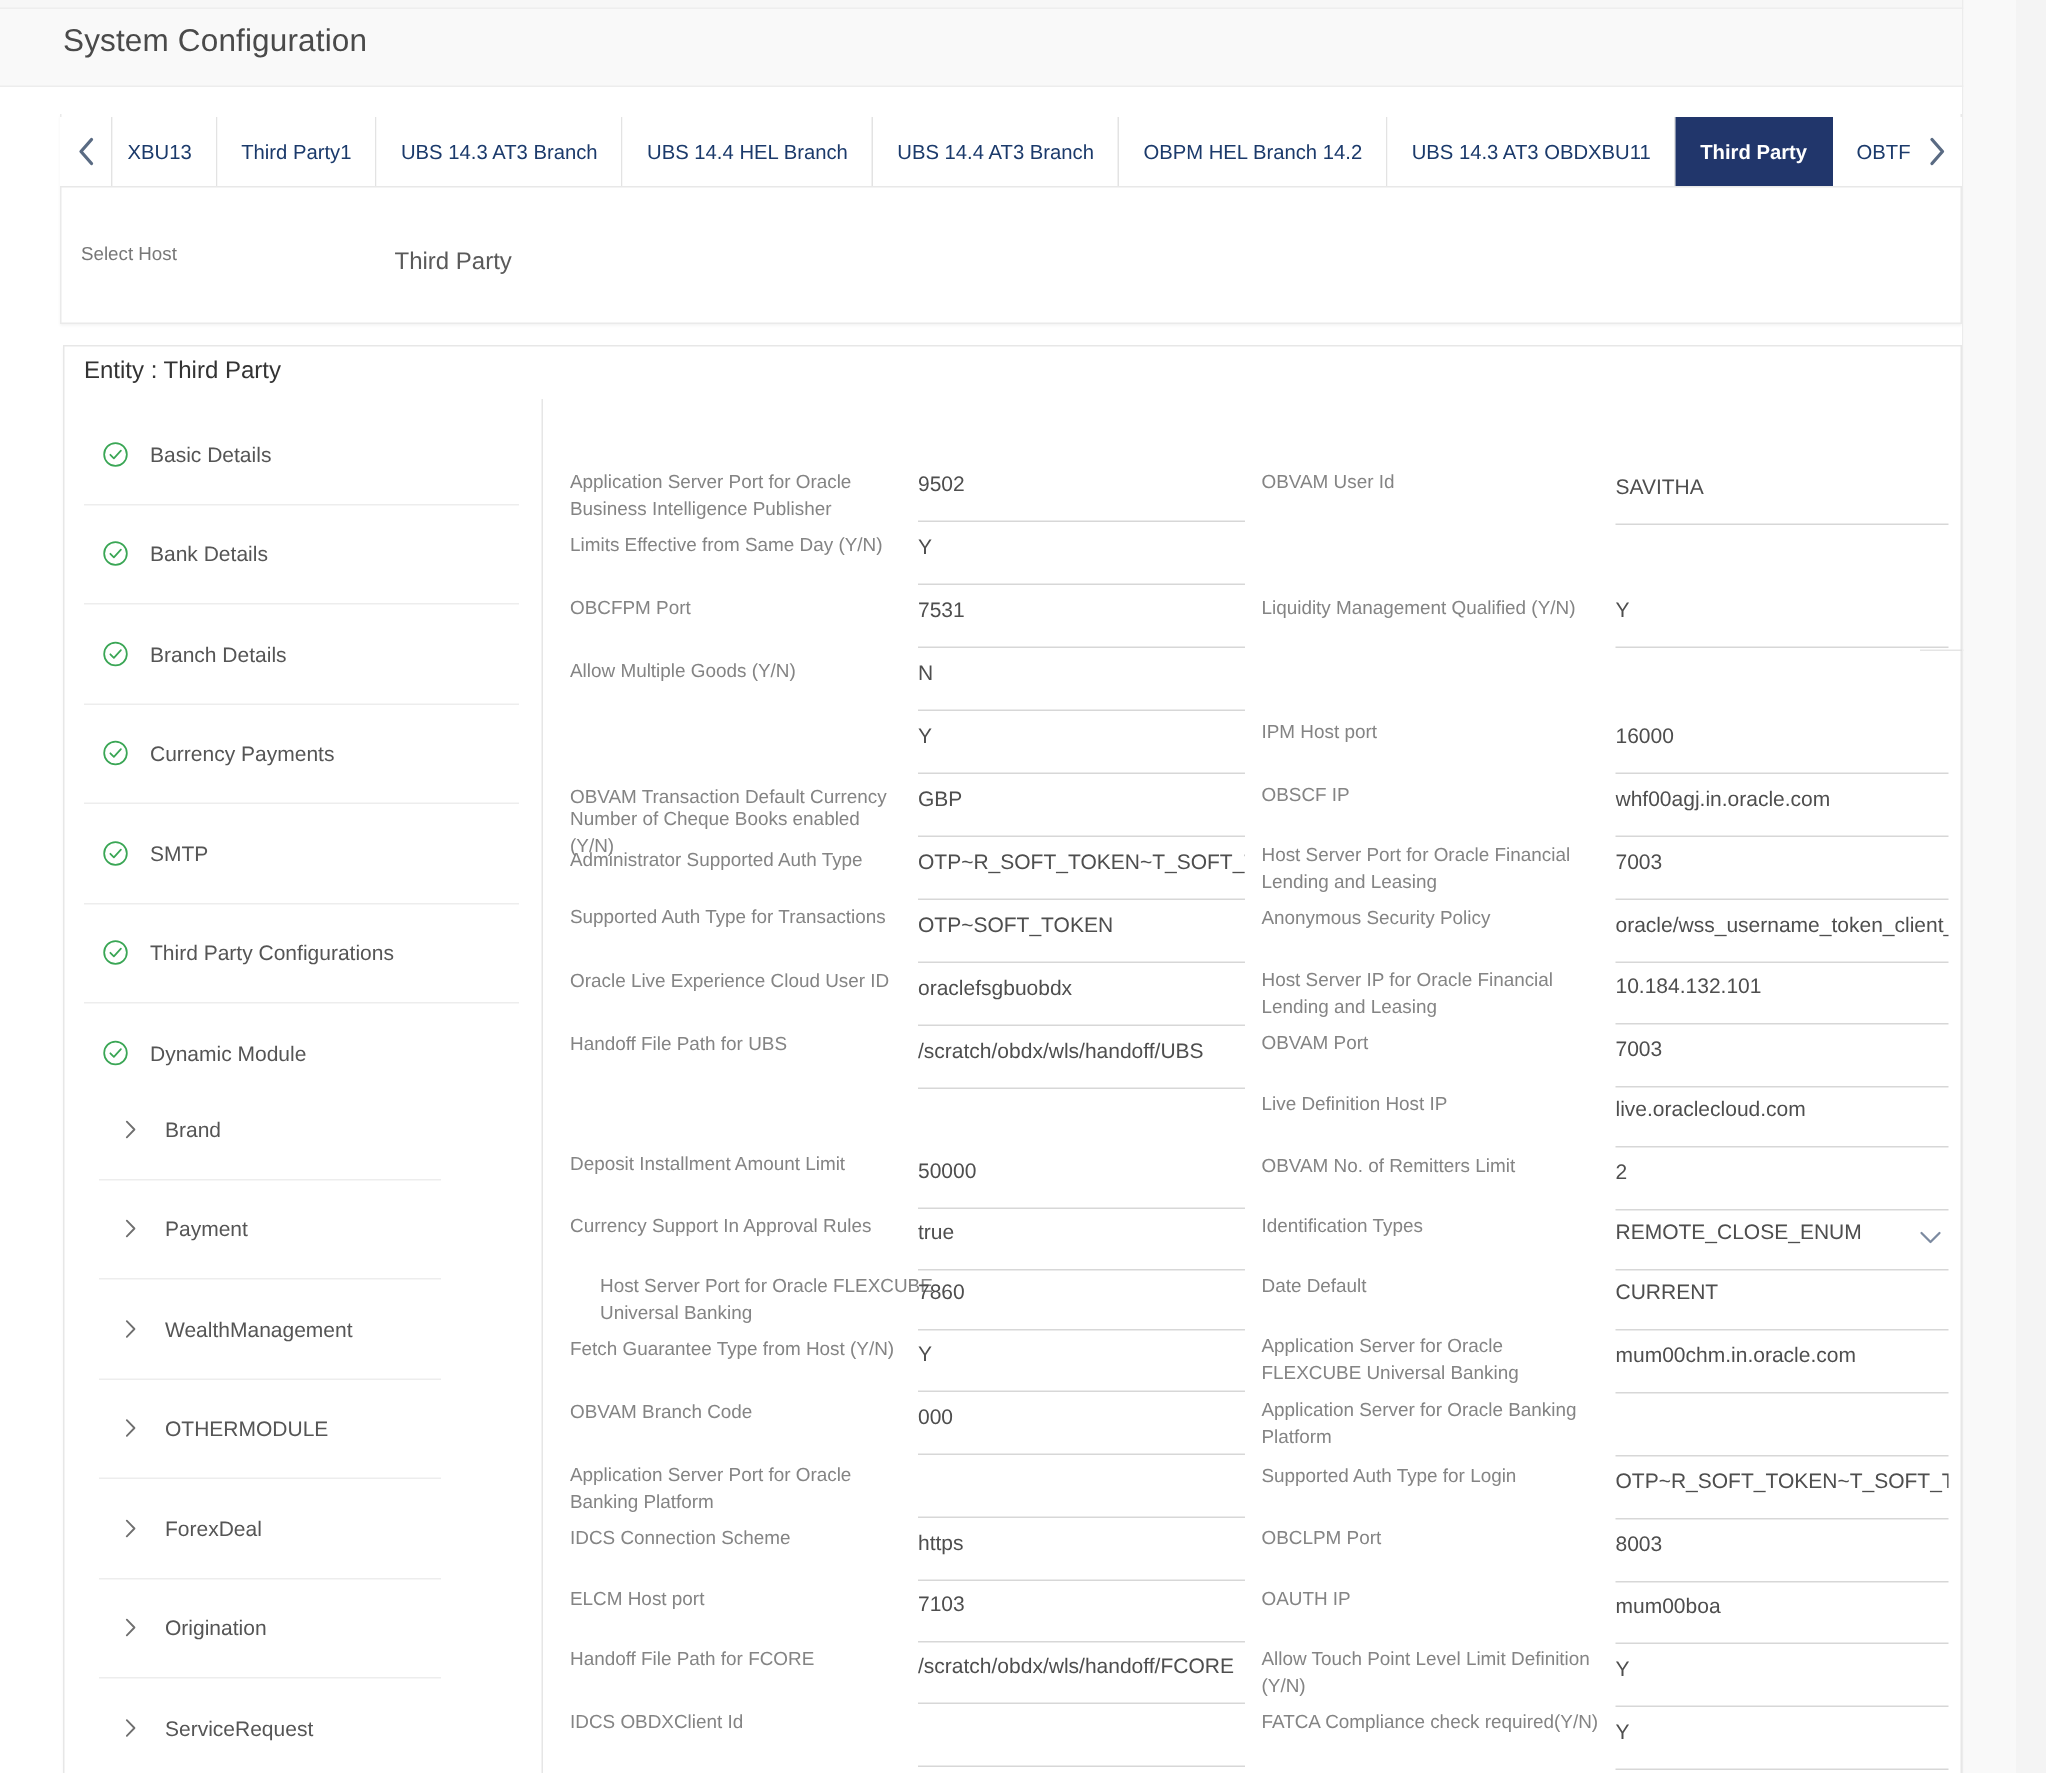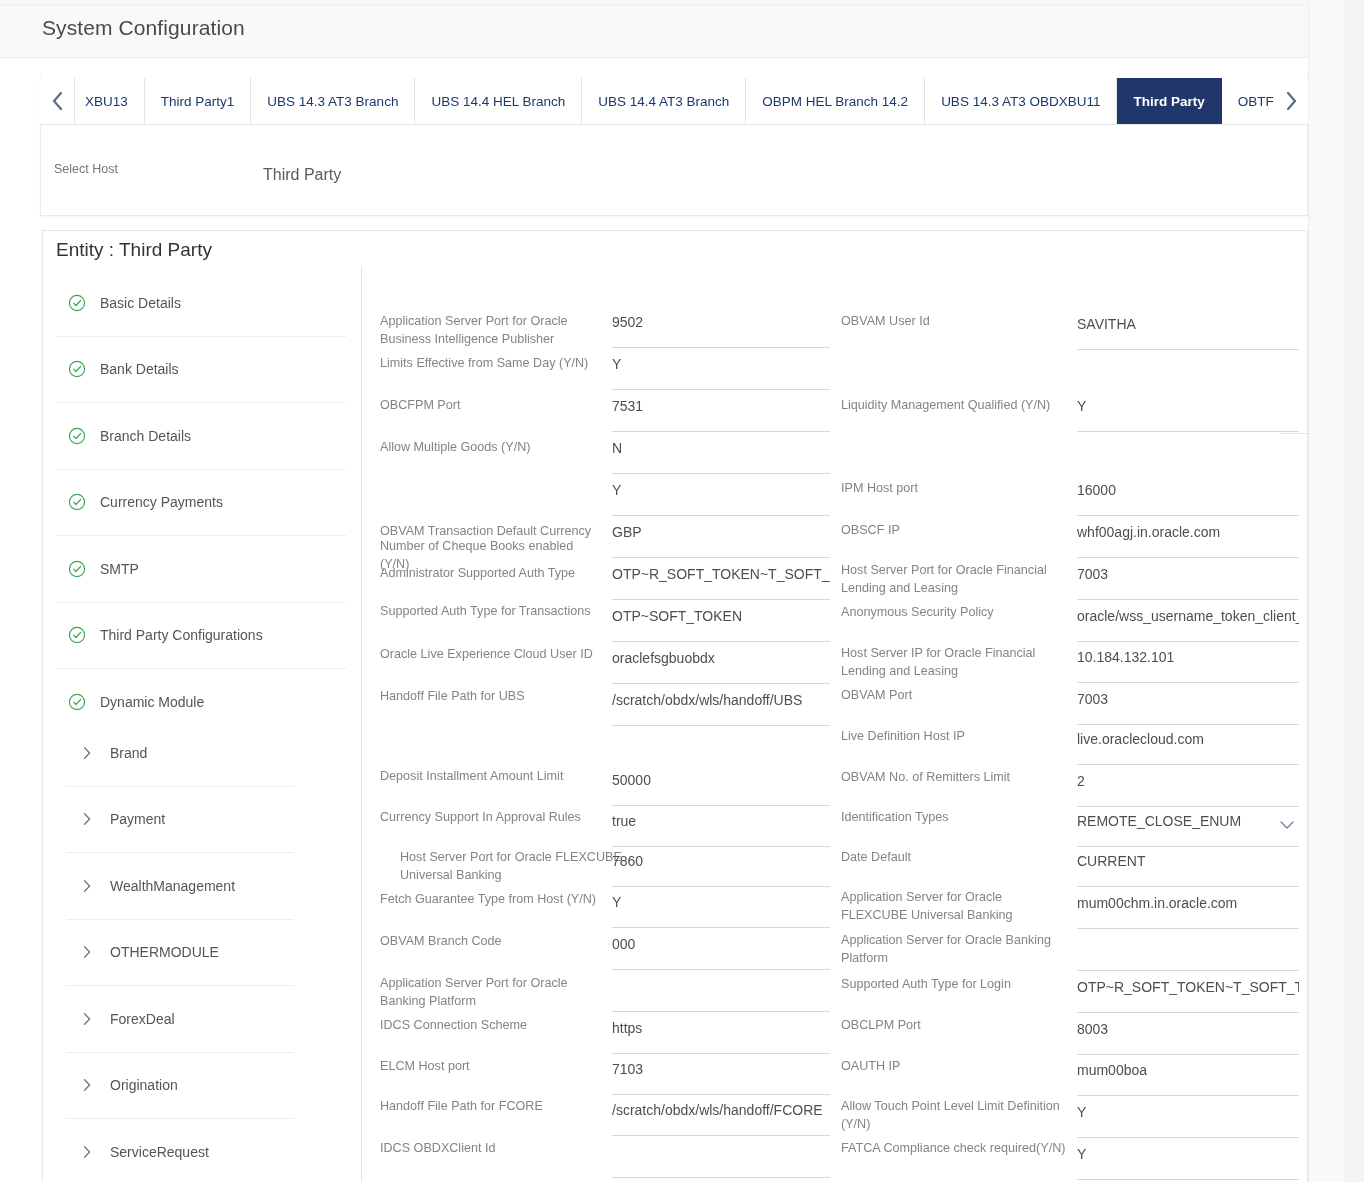--- a/index.html
+++ b/index.html
@@ -116,21 +116,21 @@
     position: absolute;
     left: 42px; top: 230px;
     width: 1266px; height: 960px;
     background: #ffffff;
     border: 1px solid #e7e7e7;
     box-shadow: 0 1px 2px rgba(0,0,0,.04);
   }
   .entity-title {
     position: absolute;
     left: 56px; top: 239px;
-    font-size: 19px;
+    font-size: 16px;
     color: #333333;
   }
   .vrule {
     position: absolute;
     left: 361px; top: 266px;
     width: 1px; height: 916px;
     background: #e6e6e6;
   }
   
   .navlist {

